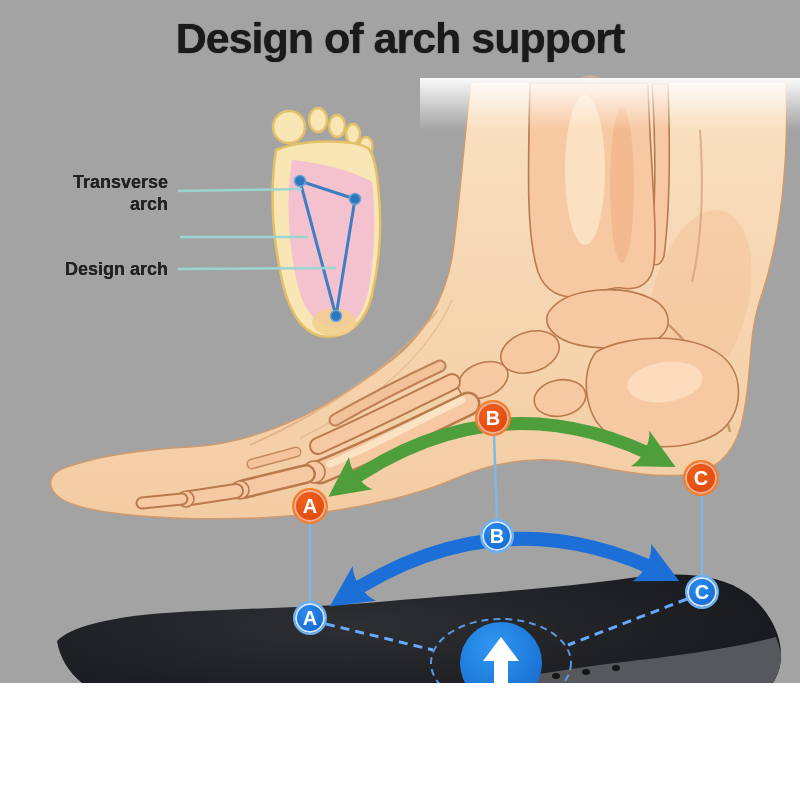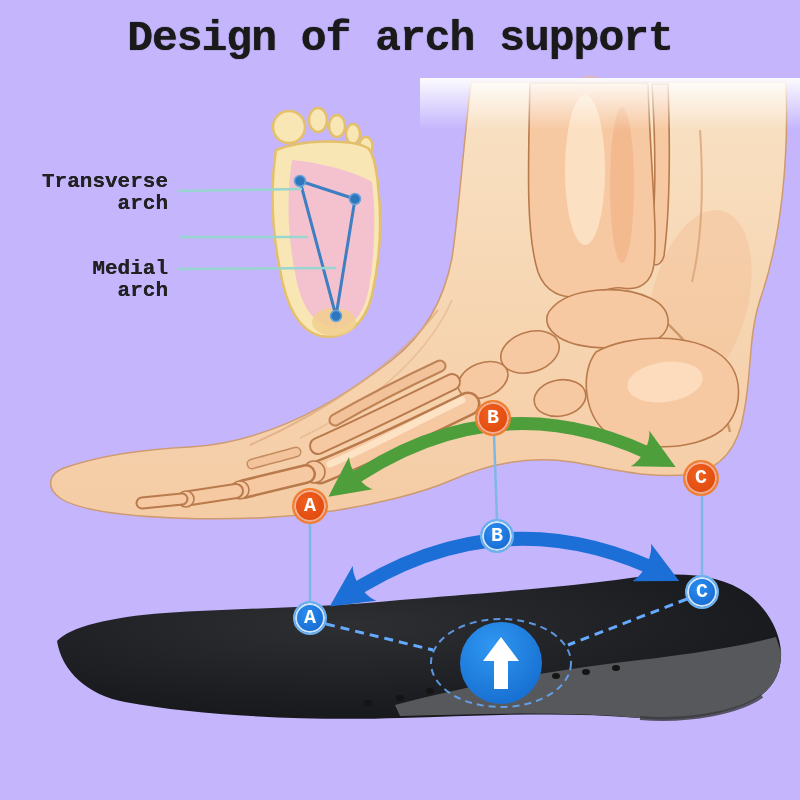--- a/index.html
+++ b/index.html
@@ -1,27 +1,27 @@
 <!DOCTYPE html>
 <html><head>
 <meta charset="utf-8">
 <style>
   html,body{margin:0;padding:0;background:#ffffff;}
   .stage{
-    position:relative;width:800px;height:800px;background:#c4b5fd;overflow:hidden;
-    font-family:Liberation Mono, monospace;
+    position:relative;width:800px;height:683px;background:#a3a3a3;overflow:hidden;
+    font-family:Liberation Sans, sans-serif;
   }
   .stage svg{position:absolute;left:0;top:0;}
   h1.title{
     position:absolute;left:0;right:0;top:14px;margin:0;text-align:center;
     font-size:43px;font-weight:bold;letter-spacing:-1px;color:#1a1a1a;
     text-shadow:0 0 1px #1a1a1a;
   }
   .arch-label{
-    position:absolute;width:132px;text-align:right;font-size:21px;line-height:22px;
+    position:absolute;width:132px;text-align:right;font-size:18px;line-height:22px;
     font-weight:bold;color:#222222;text-shadow:0 0 .5px #222;
   }
   .lbl-transverse{left:36px;top:171px;}
   .lbl-medial{left:36px;top:225px;}
   .lbl-lateral{left:36px;top:258px;}
   .marker{
     position:absolute;border-radius:50%;display:flex;align-items:center;justify-content:center;
     color:#ffffff;font-weight:bold;font-size:20px;line-height:1;
   }
   .marker.orange{
@@ -218,21 +218,21 @@
       <line x1="702" y1="495" x2="702" y2="576"></line>
     </g>
 
     <path d="M 339,489 Q 497,374 664,461" fill="none" stroke="#4f9e3c" stroke-width="13" marker-start="url(#arrGreen)" marker-end="url(#arrGreen)"></path>
     <path d="M 341,599 Q 500,492 667,575" fill="none" stroke="#1b6fd6" stroke-width="14" marker-start="url(#arrBlue)" marker-end="url(#arrBlue)"></path>
   </svg>
 
   <h1 class="title">Design of arch support</h1>
 
   <div class="arch-label lbl-transverse">Transverse arch</div>
-  <div class="arch-label lbl-lateral">Medial arch</div>
+  <div class="arch-label lbl-lateral">Design arch</div>
 
   <div class="marker orange m-foot-a">A</div>
   <div class="marker orange m-foot-b">B</div>
   <div class="marker orange m-foot-c">C</div>
 
   <div class="marker blue m-in-a">A</div>
   <div class="marker blue m-in-b">B</div>
   <div class="marker blue m-in-c">C</div>
 </div>
 

